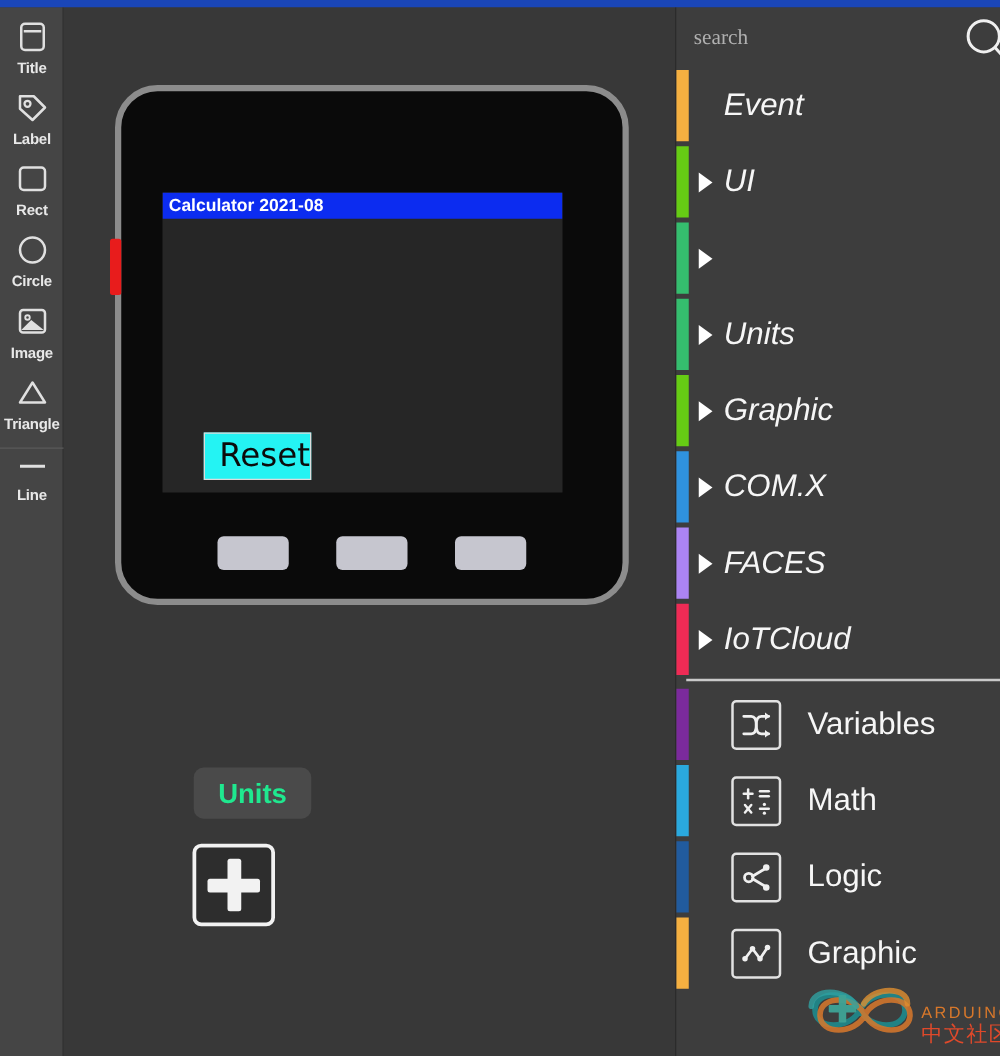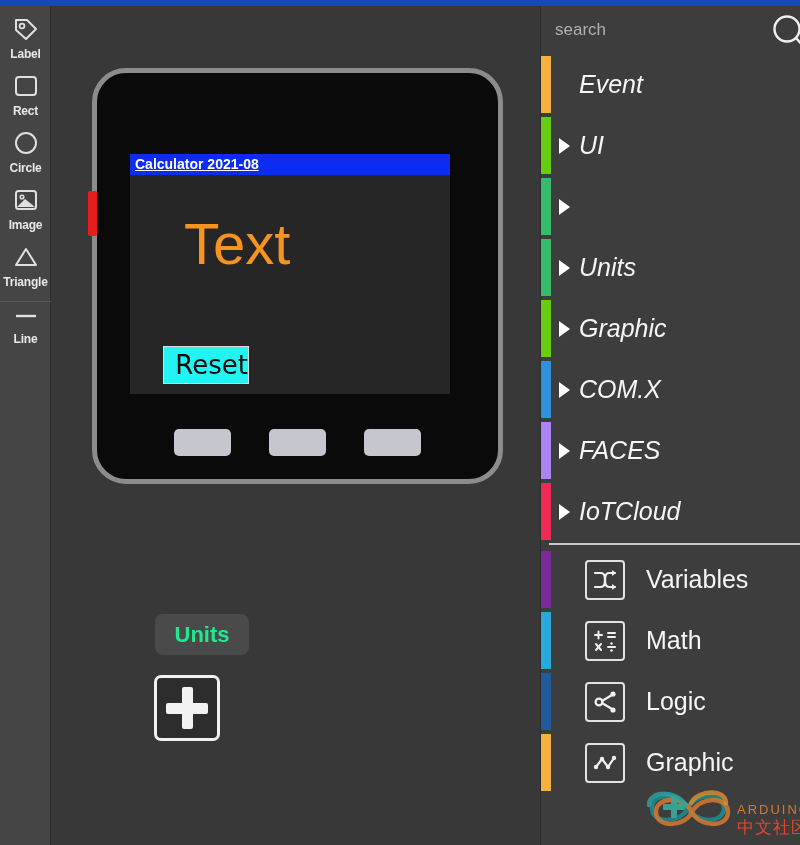--- a/index.html
+++ b/index.html
@@ -73,21 +73,20 @@
     overflow: hidden;
   }
   .screen-title {
     position: absolute; left: 0; top: 0; width: 320px; height: 21px;
     background: #0c2cf0;
     color: #ffffff;
     font-size: 14px; font-weight: bold;
     line-height: 21px;
     padding-left: 5px;
     white-space: nowrap;
-    text-decoration: underline;
   }
   .screen-text {
     position: absolute; left: 54px; top: 61px;
     color: #f79321;
     font-size: 58px;
     line-height: 58px;
     font-weight: normal;
     white-space: nowrap;
   }
   .screen-btn {
@@ -151,21 +150,21 @@
   .search-row {
     position: relative;
     height: 48px;
     display: flex; align-items: center;
   }
   .search-input {
     background: transparent; border: none; outline: none;
     color: #c4c4c4; font-size: 17px;
     padding-left: 14px;
     width: 200px;
-    font-family: Liberation Sans, sans-serif;
+    font-family: Liberation Serif, serif;
   }
   .search-input::placeholder { color: #b0b0b0; opacity: 1; }
   .search-icon {
     position: absolute; right: -10px; top: 6px;
     width: 40px; height: 40px;
   }
 
   .cat-list { position: relative; }
   .cat-row {
     position: relative;
@@ -234,20 +233,29 @@
 </style>
 </head>
 <body>
 
 <div id="app">
 
   <div class="top-strip"></div>
 
   <div class="left-bar">
 
+    <div class="tool">
+      <span class="glyph">
+        <svg width="28" height="28" viewBox="0 0 28 28">
+          <rect x="5" y="4" width="18" height="21" rx="3" fill="none" stroke="#e0e0e0" stroke-width="2"></rect>
+          <line x1="7" y1="10" x2="21" y2="10" stroke="#e0e0e0" stroke-width="2"></line>
+        </svg>
+      </span>
+      <span class="tlabel">Title</span>
+    </div>
 
     <div class="tool">
       <span class="glyph">
         <svg width="28" height="28" viewBox="0 0 28 28">
           <path d="M4 5 L15 5 L24 14 L14 24 L4 15 Z" fill="none" stroke="#e0e0e0" stroke-width="2" stroke-linejoin="round"></path>
           <circle cx="10" cy="11" r="2.4" fill="none" stroke="#e0e0e0" stroke-width="1.8"></circle>
         </svg>
       </span>
       <span class="tlabel">Label</span>
     </div>
@@ -303,21 +311,20 @@
 
   </div>
 
   <div class="canvas">
 
     <div class="device">
       <div class="device-power"></div>
 
       <div class="device-screen">
         <div class="screen-title">Calculator 2021-08</div>
-        <div class="screen-text">Text</div>
         <div class="screen-btn">Reset</div>
       </div>
 
       <div class="device-keys">
         <div class="device-key"></div>
         <div class="device-key"></div>
         <div class="device-key"></div>
       </div>
     </div>
 

